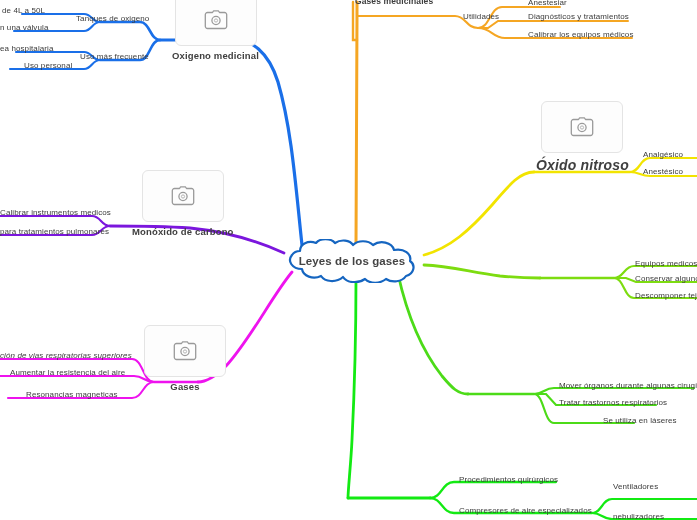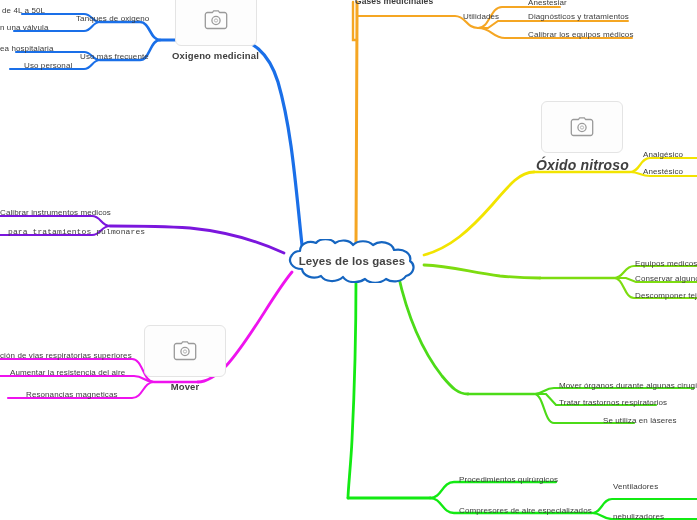--- a/index.html
+++ b/index.html
@@ -157,30 +157,40 @@
     <div class="thumb">
       <svg width="24" height="20" viewBox="0 0 24 20">
         <path d="M8.5,2.5 L9.6,0.9 L14.4,0.9 L15.5,2.5 L20.5,2.5 A2.2,2.2 0 0 1 22.7,4.7 L22.7,16.3 A2.2,2.2 0 0 1 20.5,18.5 L3.5,18.5 A2.2,2.2 0 0 1 1.3,16.3 L1.3,4.7 A2.2,2.2 0 0 1 3.5,2.5 Z" fill="none" stroke="#9a9a9a" stroke-width="1.3" stroke-linejoin="round"></path>
         <circle cx="12" cy="10.5" r="4.1" fill="none" stroke="#9a9a9a" stroke-width="1.3"></circle>
         <circle cx="12" cy="10.5" r="1.6" fill="none" stroke="#b5b5b5" stroke-width="1"></circle>
       </svg>
     </div>
     <div class="caption">Oxigeno medicinal</div>
   </div>
 
+  <div class="topic" style="left:132px; top:170px;">
+    <div class="thumb">
+      <svg width="24" height="20" viewBox="0 0 24 20">
+        <path d="M8.5,2.5 L9.6,0.9 L14.4,0.9 L15.5,2.5 L20.5,2.5 A2.2,2.2 0 0 1 22.7,4.7 L22.7,16.3 A2.2,2.2 0 0 1 20.5,18.5 L3.5,18.5 A2.2,2.2 0 0 1 1.3,16.3 L1.3,4.7 A2.2,2.2 0 0 1 3.5,2.5 Z" fill="none" stroke="#9a9a9a" stroke-width="1.3" stroke-linejoin="round"></path>
+        <circle cx="12" cy="10.5" r="4.1" fill="none" stroke="#9a9a9a" stroke-width="1.3"></circle>
+        <circle cx="12" cy="10.5" r="1.6" fill="none" stroke="#b5b5b5" stroke-width="1"></circle>
+      </svg>
+    </div>
+    <div class="caption">Monóxido de carbono</div>
+  </div>
 
   <div class="topic" style="left:144px; top:325px;">
     <div class="thumb">
       <svg width="24" height="20" viewBox="0 0 24 20">
         <path d="M8.5,2.5 L9.6,0.9 L14.4,0.9 L15.5,2.5 L20.5,2.5 A2.2,2.2 0 0 1 22.7,4.7 L22.7,16.3 A2.2,2.2 0 0 1 20.5,18.5 L3.5,18.5 A2.2,2.2 0 0 1 1.3,16.3 L1.3,4.7 A2.2,2.2 0 0 1 3.5,2.5 Z" fill="none" stroke="#9a9a9a" stroke-width="1.3" stroke-linejoin="round"></path>
         <circle cx="12" cy="10.5" r="4.1" fill="none" stroke="#9a9a9a" stroke-width="1.3"></circle>
         <circle cx="12" cy="10.5" r="1.6" fill="none" stroke="#b5b5b5" stroke-width="1"></circle>
       </svg>
     </div>
-    <div class="caption">Mover</div>
+    <div class="caption">Gases</div>
   </div>
 
   <div class="topic" style="left:536px; top:101px;">
     <div class="thumb">
       <svg width="24" height="20" viewBox="0 0 24 20">
         <path d="M8.5,2.5 L9.6,0.9 L14.4,0.9 L15.5,2.5 L20.5,2.5 A2.2,2.2 0 0 1 22.7,4.7 L22.7,16.3 A2.2,2.2 0 0 1 20.5,18.5 L3.5,18.5 A2.2,2.2 0 0 1 1.3,16.3 L1.3,4.7 A2.2,2.2 0 0 1 3.5,2.5 Z" fill="none" stroke="#9a9a9a" stroke-width="1.3" stroke-linejoin="round"></path>
         <circle cx="12" cy="10.5" r="4.1" fill="none" stroke="#9a9a9a" stroke-width="1.3"></circle>
         <circle cx="12" cy="10.5" r="1.6" fill="none" stroke="#b5b5b5" stroke-width="1"></circle>
       </svg>
     </div>
@@ -197,23 +207,23 @@
   <div class="lbl" style="left:528px; top:30px;">Calibrar los equipos médicos</div>
 
   <div class="lbl" style="left:76px; top:14px;">Tanques de oxigeno</div>
   <div class="lbl" style="left:80px; top:52px;">Uso más frecuente</div>
   <div class="lbl" style="left:2px; top:6px;">de 4L a 50L</div>
   <div class="lbl" style="left:0px; top:23px;">n una válvula</div>
   <div class="lbl" style="left:0px; top:44px;">ea hospitalaria</div>
   <div class="lbl" style="left:4px; top:61px;padding-left:20px;">Uso personal</div>
 
   <div class="lbl" style="left:0px; top:208px;">Calibrar instrumentos medicos</div>
-  <div class="lbl" style="left:8px; top:227px;font-family:Liberation Mono, monospace;">para tratamientos pulmonares</div>
-
-  <div class="lbl" style="left:0px; top:351px;">ción de vias respiratorias superiores</div>
+  <div class="lbl" style="left:0px; top:227px;">para tratamientos pulmonares</div>
+
+  <div class="lbl" style="left:0px; top:351px;font-style:italic;">ción de vias respiratorias superiores</div>
   <div class="lbl" style="left:10px; top:368px;">Aumentar la resistencia del aire</div>
   <div class="lbl" style="left:26px; top:390px;">Resonancias magneticas</div>
 
   <div class="lbl" style="left:643px; top:150px;">Analgésico</div>
   <div class="lbl" style="left:643px; top:167px;">Anestésico</div>
 
   <div class="lbl" style="left:635px; top:259px;text-align:right;">Equipos medicos</div>
   <div class="lbl" style="left:635px; top:274px;">Conservar algunos</div>
   <div class="lbl" style="left:635px; top:291px;">Descomponer tejid</div>
 

